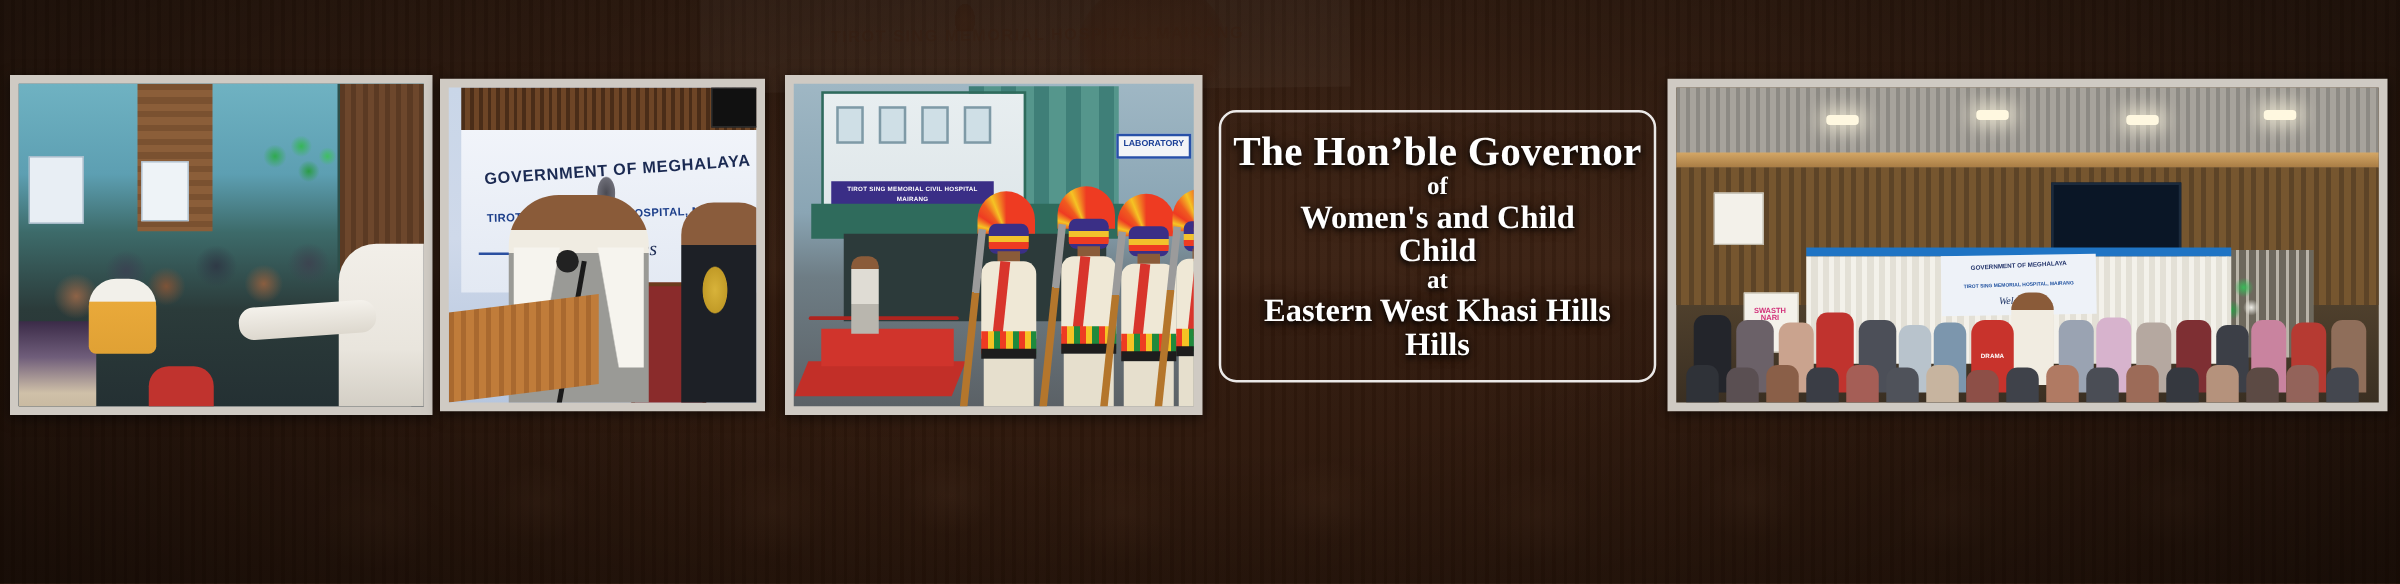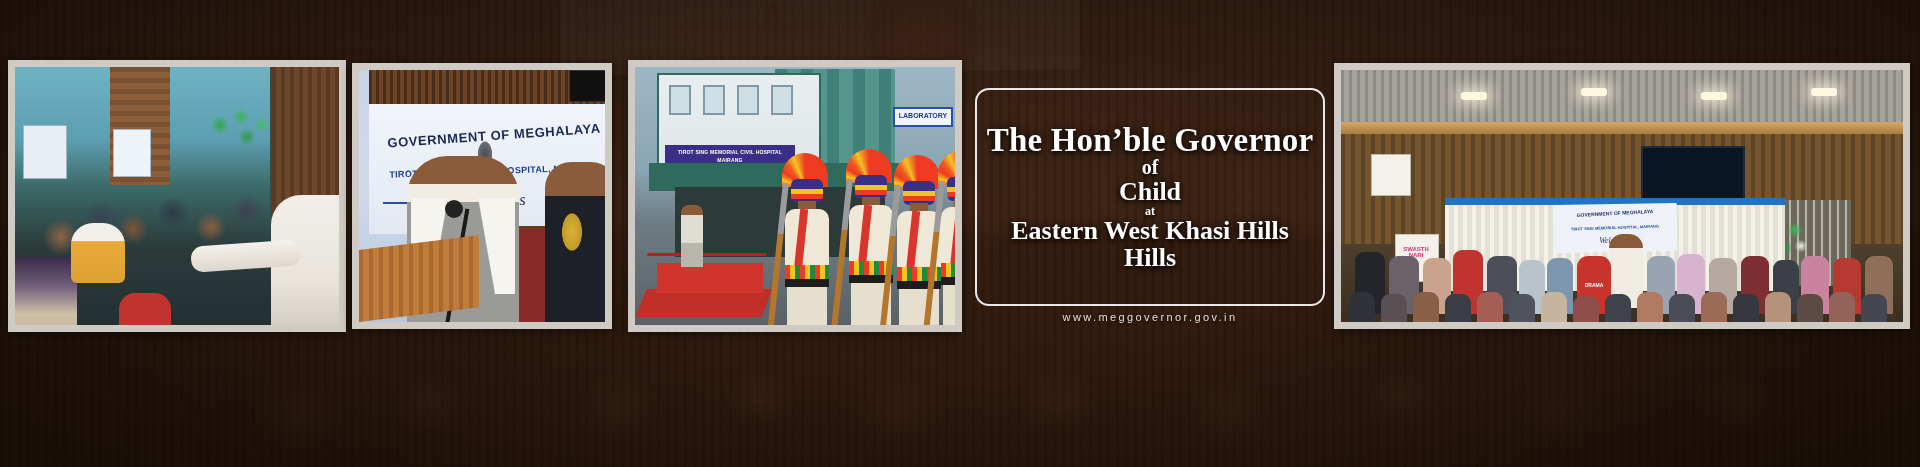--- a/index.html
+++ b/index.html
@@ -254,21 +254,21 @@
     color:#ffffff;text-align:center;
     font-family:"Liberation Serif", serif;font-weight:bold;
     text-shadow:0 2px 4px rgba(0,0,0,.85), 0 0 10px rgba(0,0,0,.6);
     line-height:1.04;
   }
   .hl-1{font-size:33px;letter-spacing:.2px;}
   .hl-2{font-size:23px;}
   .hl-3{font-size:20px;}
   .hl-4{font-size:26px;}
   .hl-5{font-size:26px;}
-  .hl-6{font-size:12px;}
+  .hl-6{font-size:20px;}
   .hl-7{font-size:26px;white-space:nowrap;}
   .hl-8{font-size:26px;}
   .website{
     position:absolute;left:975px;top:311px;width:350px;text-align:center;
     color:#e6ded6;font-family:"Liberation Sans",sans-serif;
     font-size:11px;letter-spacing:2.4px;
     text-shadow:0 1px 3px rgba(0,0,0,.8);
   }
 </style>
 </head>
@@ -449,21 +449,21 @@
       <div class="person" style="left:424px;top:222px;width:26px;height:30px;background:#b5927c;"></div>
       <div class="person" style="left:456px;top:224px;width:26px;height:28px;background:#5c4a44;"></div>
       <div class="person" style="left:488px;top:222px;width:26px;height:30px;background:#93635a;"></div>
       <div class="person" style="left:520px;top:224px;width:26px;height:28px;background:#44474f;"></div>
     </div>
   </div>
 
   <div class="textbox">
     <div class="headline hl-1">The Hon’ble Governor</div>
     <div class="headline hl-3">of</div>
+    <div class="headline hl-4">Women's and Child</div>
     <div class="headline hl-5">Child</div>
     <div class="headline hl-6">at</div>
     <div class="headline hl-7">Eastern West Khasi Hills</div>
     <div class="headline hl-8">Hills</div>
   </div>
 
-  <div class="website">www.meggovernor.gov.in</div>
 
 </div>
 
 </body></html>

